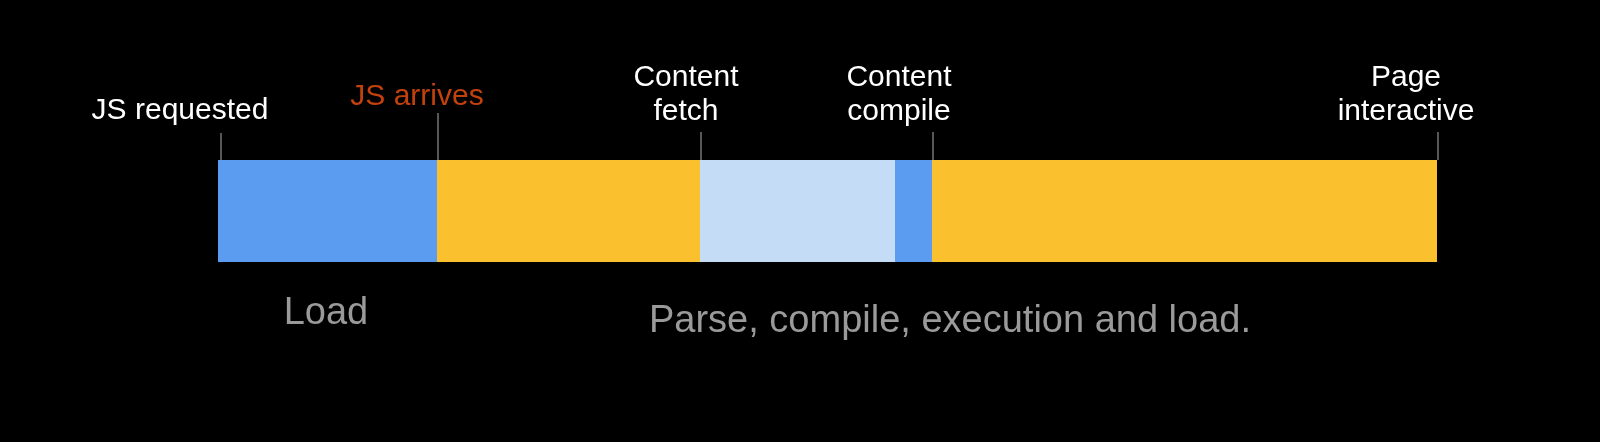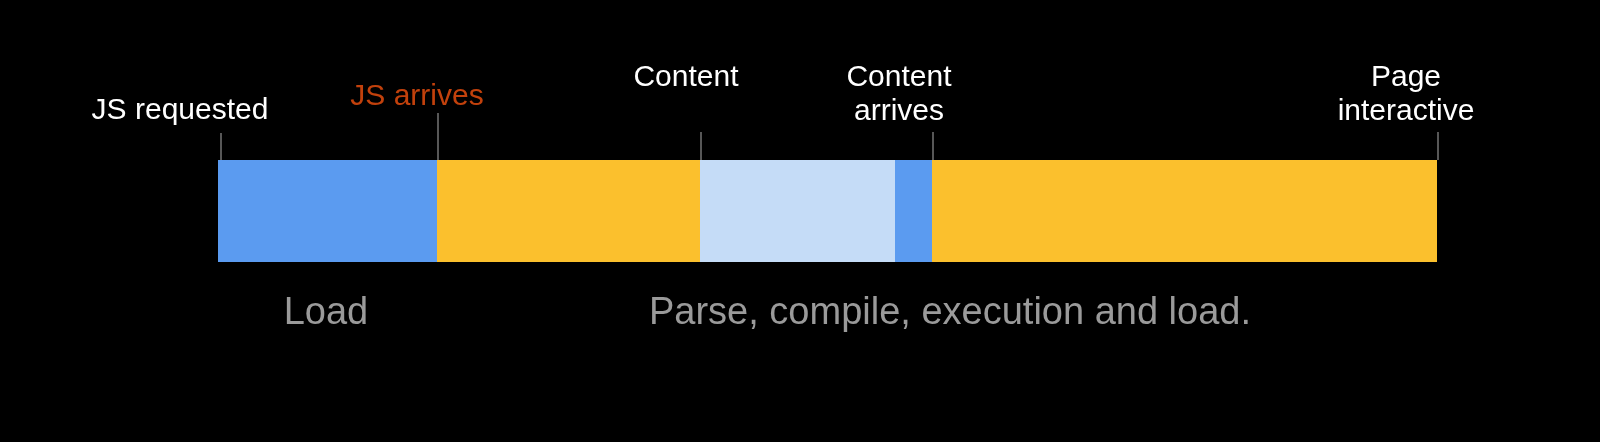--- a/index.html
+++ b/index.html
@@ -80,25 +80,25 @@
       <div class="seg" style="background: rgb(91, 155, 240); width: 37px;"></div>
       <div class="seg" style="background: rgb(251, 192, 45); width: 505px;"></div>
     </div>
 
   <div id="markers-layer">
       <div class="leader" style="left: 220px; top: 133px; height: 27px; background: rgb(87, 87, 87);"></div>
       <div class="marker-label" style="color: rgb(255, 255, 255); left: -70px; top: 92px; width: 500px;"><span class="ml-line">JS requested</span></div>
       <div class="leader" style="left: 437px; top: 113px; height: 47px; background: rgb(87, 87, 87);"></div>
       <div class="marker-label" style="color: #c2410c; left: 167px; top: 78px; width: 500px;"><span class="ml-line">JS arrives</span></div>
       <div class="leader" style="left: 700px; top: 132px; height: 28px; background: rgb(87, 87, 87);"></div>
-      <div class="marker-label" style="color: rgb(255, 255, 255); left: 436px; top: 59px; width: 500px;"><span class="ml-line">Content</span></div>
+      <div class="marker-label" style="color: rgb(255, 255, 255); left: 436px; top: 59px; width: 500px;"><span class="ml-line">Content</span><span class="ml-line">fetch</span></div>
       <div class="leader" style="left: 932px; top: 132px; height: 28px; background: rgb(87, 87, 87);"></div>
-      <div class="marker-label" style="color: rgb(255, 255, 255); left: 649px; top: 59px; width: 500px;"><span class="ml-line">Content</span><span class="ml-line">arrives</span></div>
+      <div class="marker-label" style="color: rgb(255, 255, 255); left: 649px; top: 59px; width: 500px;"><span class="ml-line">Content</span><span class="ml-line">compile</span></div>
       <div class="leader" style="left: 1437px; top: 132px; height: 28px; background: rgb(87, 87, 87);"></div>
       <div class="marker-label" style="color: rgb(255, 255, 255); left: 1156px; top: 59px; width: 500px;"><span class="ml-line">Page</span><span class="ml-line">interactive</span></div>
     </div>
 
   <div id="captions-layer">
       <div class="caption" style="color: rgb(154, 154, 154); left: -74px; top: 289px; width: 800px;">Load</div>
-      <div class="caption" style="color: rgb(154, 154, 154); left: 550px; top: 289px; width: 800px;">Parse, compile, execution and load.</div>
+      <div class="caption" style="color: rgb(154, 154, 154); left: 550px; top: 297px; width: 800px;">Parse, compile, execution and load.</div>
     </div>
 
 </div>
 
 </body></html>

